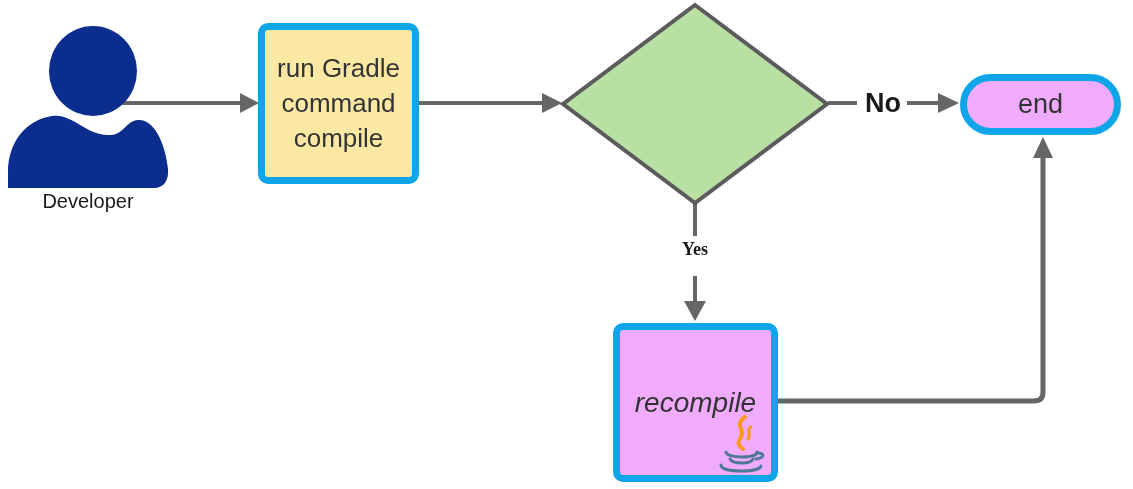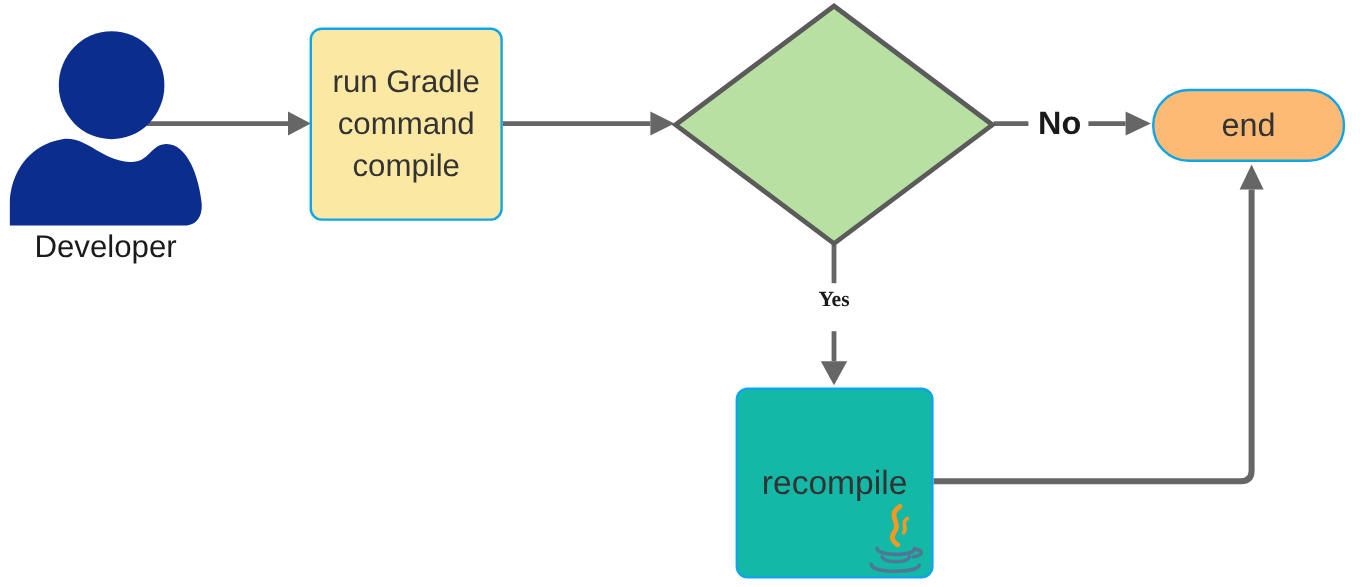--- a/index.html
+++ b/index.html
@@ -8,21 +8,21 @@
     width: 1133px;
     height: 489px;
     background: #ffffff;
     font-family: "Liberation Sans", sans-serif;
     overflow: hidden;
   }
   .layer { position: absolute; left: 0; top: 0; }
   .node {
     position: absolute;
     box-sizing: border-box;
-    border: 2px solid #0ea5e9;
+    border: 7px solid #0ea5e9;
     display: flex;
     align-items: center;
     justify-content: center;
     color: #333333;
     text-align: center;
   }
   .process { border-radius: 10px; }
   #node-run-gradle {
     left: 258px; top: 23px; width: 161px; height: 161px;
     font-size: 26px; line-height: 35px;
@@ -31,21 +31,21 @@
     left: 613px; top: 323px; width: 165px; height: 159px;
     font-size: 28px;
   }
   #node-end {
     left: 960px; top: 74px; width: 161px; height: 61px;
     border-radius: 31px; font-size: 27px;
   }
   .float-label { position: absolute; color: #1a1a1a; }
   #developer-label {
     left: 4px; top: 190px; width: 168px;
-    text-align: center; font-size: 26px;
+    text-align: center; font-size: 20px;
   }
   #code-changed-label {
     position: absolute; left: 585px; top: 89px; width: 221px;
     text-align: center; font-size: 27px; color: #333333;
   }
   #no-label {
     left: 855px; top: 88px; width: 56px;
     text-align: center; font-weight: bold; font-size: 27px;
   }
   #yes-label {
@@ -106,25 +106,25 @@
       <span class="line-block">run Gradle</span>
       <span class="line-block">command</span>
       <span class="line-block">compile</span>
     </div>
   </div>
 
 
   <div id="no-label" class="float-label">No</div>
   <div id="yes-label" class="float-label">Yes</div>
 
-  <div id="node-end" class="node" style="background-color: #fdba74;">
+  <div id="node-end" class="node" style="background-color: #f0abfc;">
     <span>end</span>
   </div>
 
-  <div id="node-recompile" class="node process" style="background-color: #14b8a6;">
+  <div id="node-recompile" class="node process" style="background-color: #f0abfc; font-style: italic;">
     <span>recompile</span>
     <svg id="java-icon-svg" width="52" height="58" viewBox="0 0 52 58">
       <path d="M31 2 C19 10 33 15 26 24 C23 28 25 31 29 34" fill="none" stroke-width="4" stroke-linecap="round" stroke="#f8981d"></path>
       <path d="M37 12 C31 16 38 19 34 24" fill="none" stroke-width="3" stroke-linecap="round" stroke="#f8981d"></path>
       <path d="M12 37 c0 3 7 5 16 5 c9 0 15 -2 15 -5" fill="none" stroke-width="3" stroke-linecap="round" stroke="#4e7896"></path>
       <path d="M45 38 c6 1 5 5 -3 6" fill="none" stroke-width="3" stroke-linecap="round" stroke="#4e7896"></path>
       <path d="M16 44 c1 2.5 6 4 12 4 c6 0 10 -1.5 11 -4" fill="none" stroke-width="3" stroke-linecap="round" stroke="#4e7896"></path>
       <path d="M7 50 c0 4 9 6 20 6 c11 0 19 -2 20 -5" fill="none" stroke-width="3" stroke-linecap="round" stroke="#4e7896"></path>
     </svg>
   </div>

